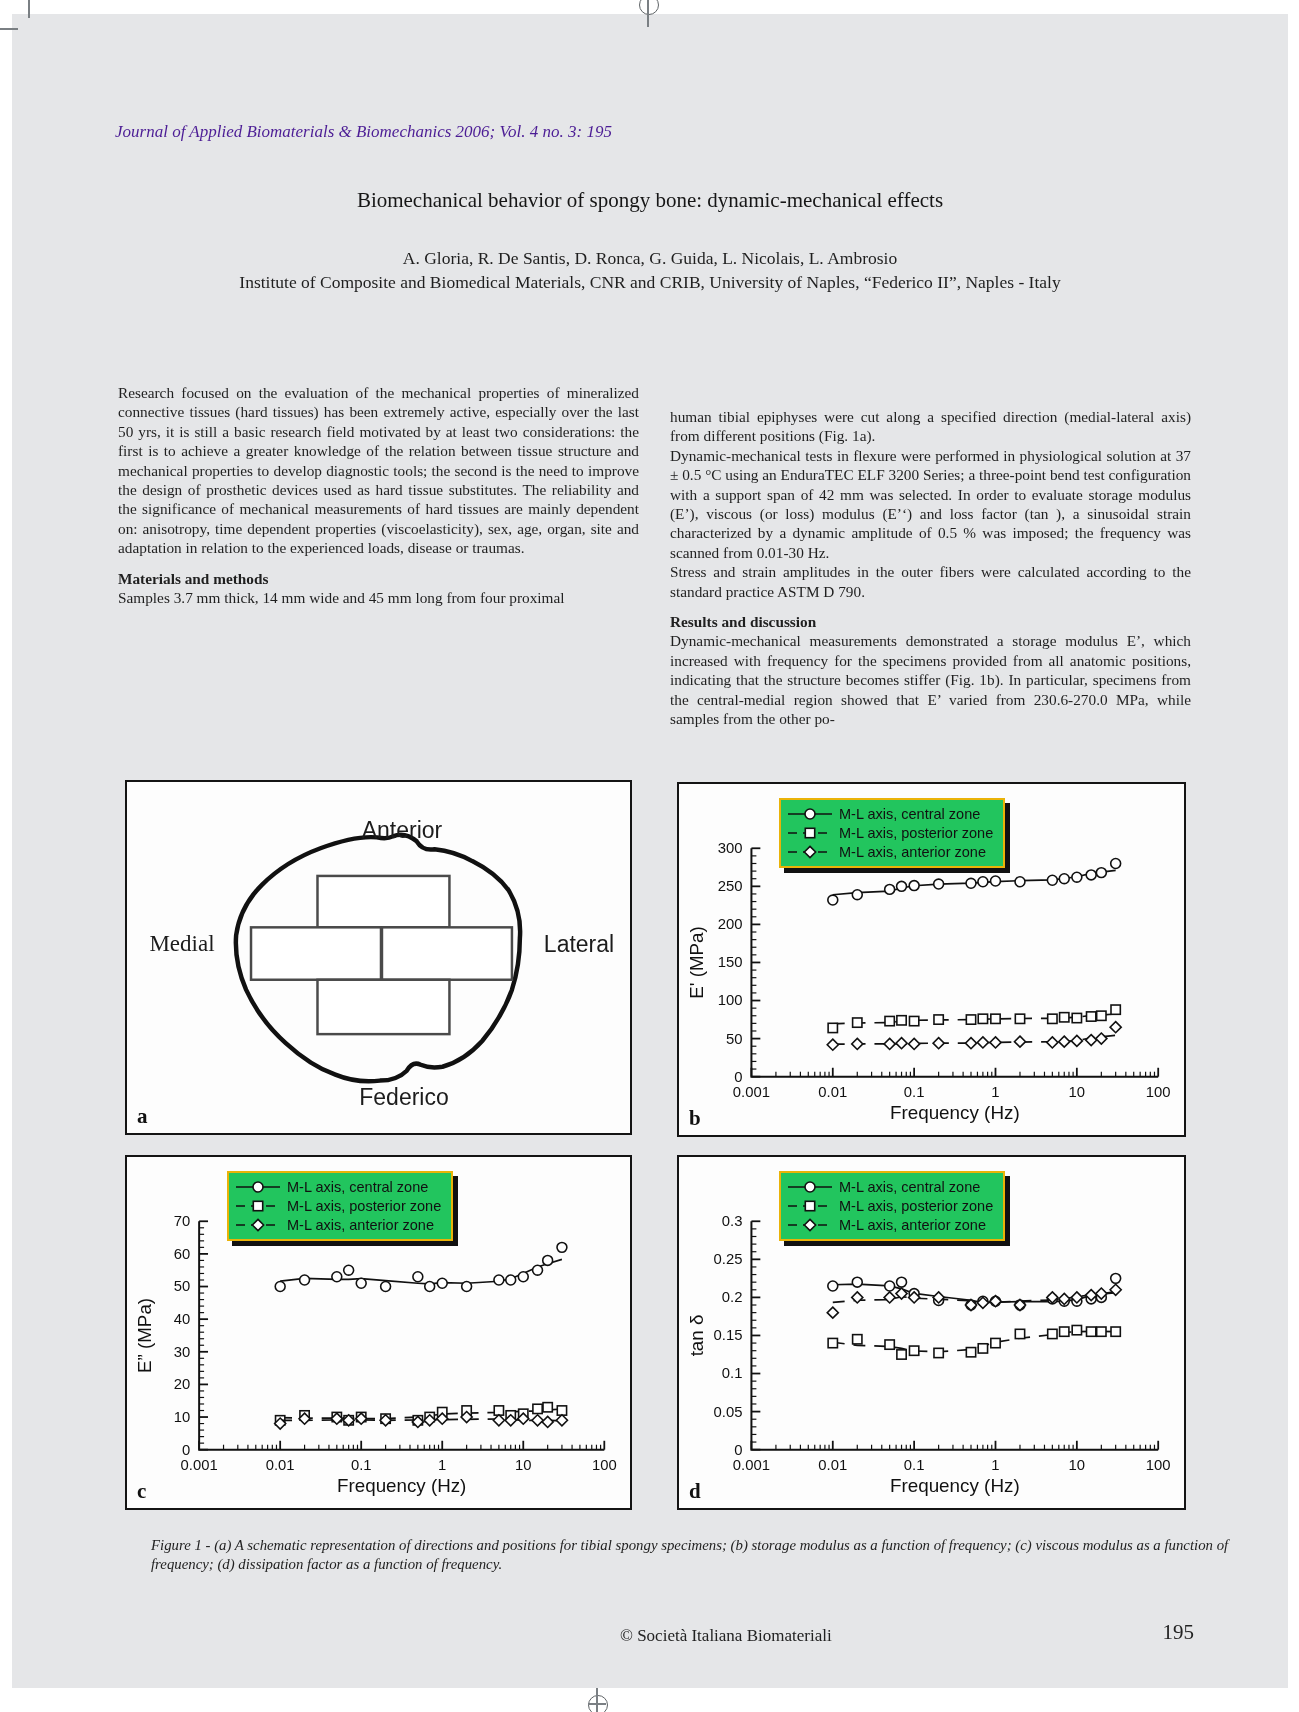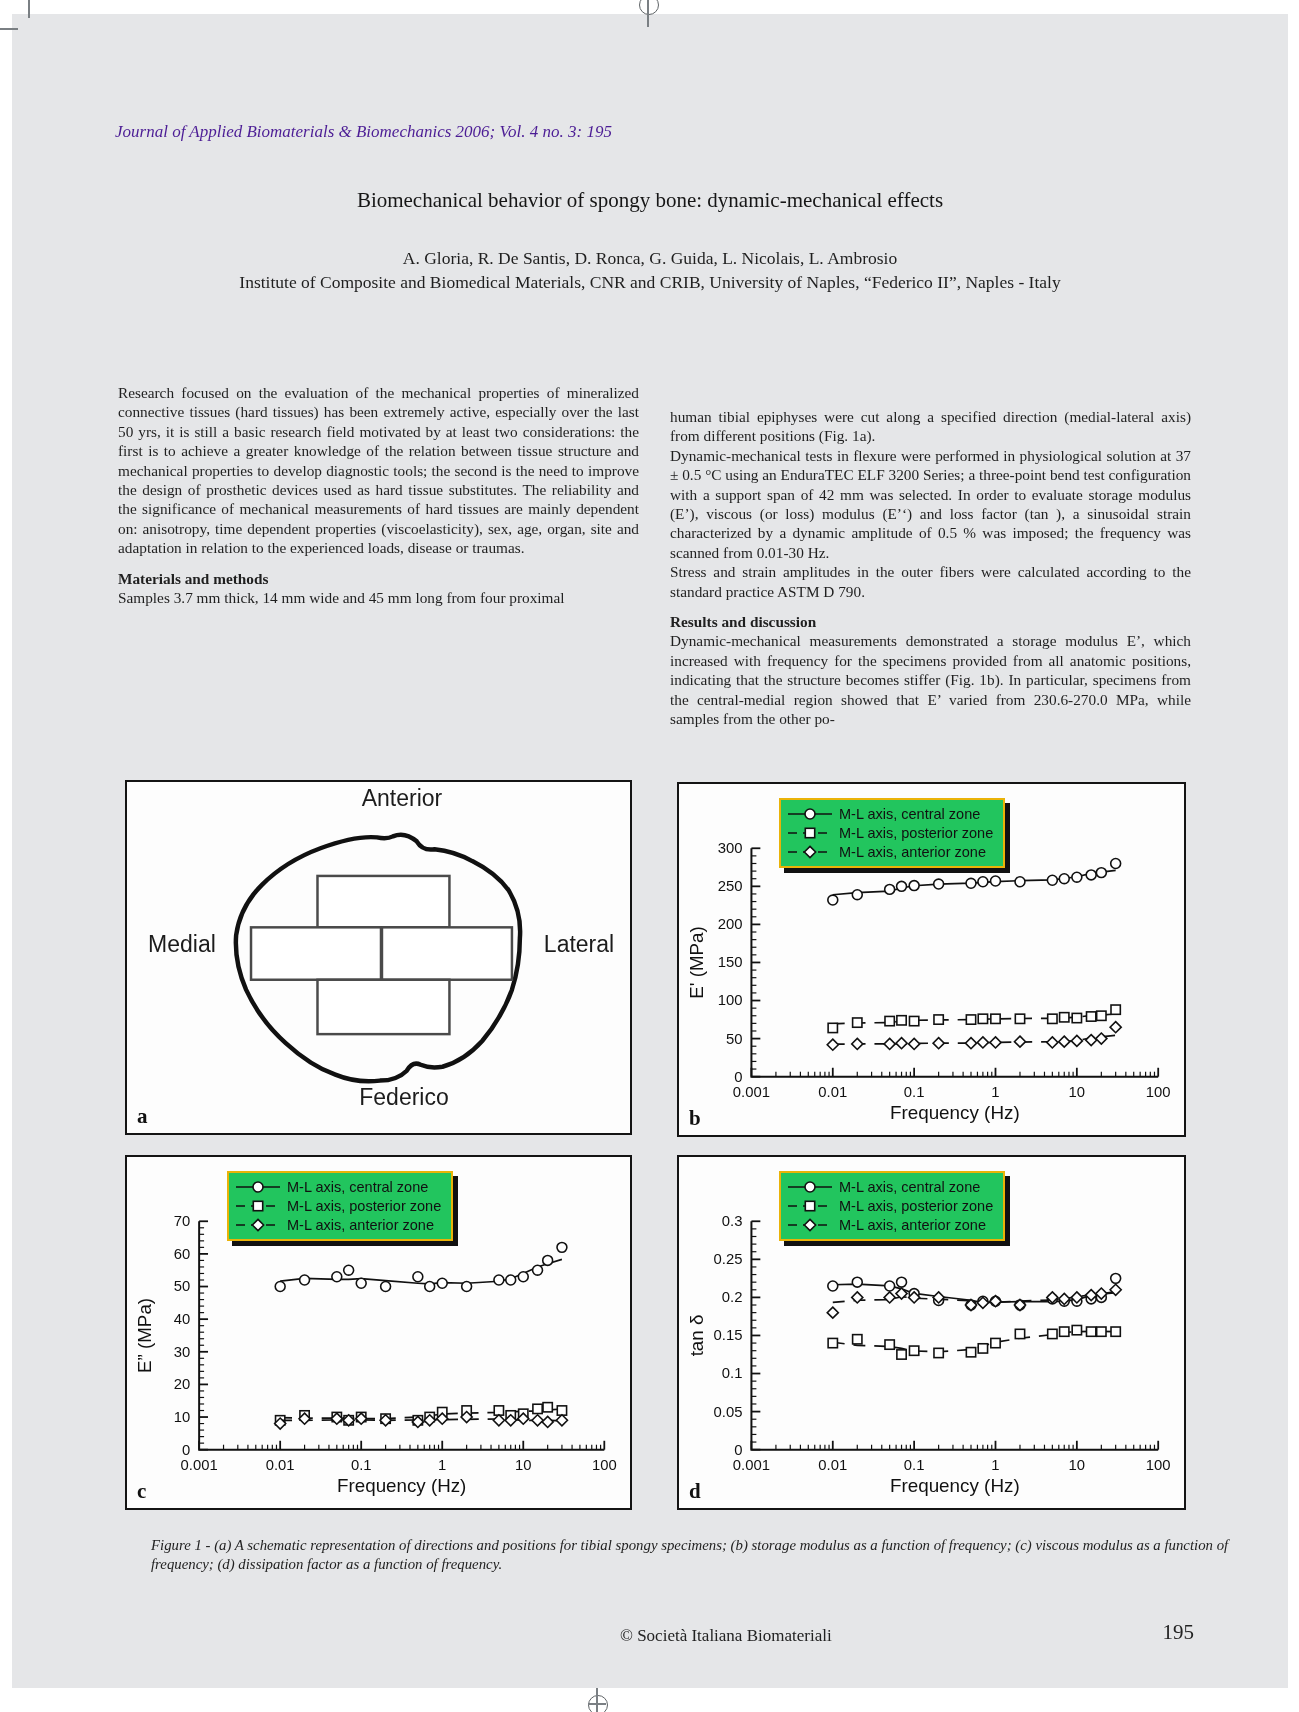--- a/index.html
+++ b/index.html
@@ -80,22 +80,22 @@
     <path d="M268,55 Q280,50 292,60 Q298,70 310,68 Q330,70 348,80 Q372,92 385,110
              Q398,132 396,158 Q396,185 388,210 Q378,238 358,262 Q340,282 318,288
              Q305,290 296,286 Q288,282 282,292 Q272,302 255,302 Q232,305 210,296
              Q185,287 160,264 Q135,242 120,210 Q108,182 110,155 Q114,126 136,104
              Q160,80 195,67 Q230,54 252,56 Q262,58 268,55 Z" fill="none" stroke="#111" stroke-width="4.5" stroke-linejoin="round"></path>
     <rect x="192" y="95" width="133" height="52" fill="#fff" stroke="#4a4a4a" stroke-width="2.5"></rect>
     <rect x="125" y="147" width="131" height="53" fill="#fff" stroke="#4a4a4a" stroke-width="2.5"></rect>
     <rect x="257" y="147" width="131" height="53" fill="#fff" stroke="#4a4a4a" stroke-width="2.5"></rect>
     <rect x="192" y="200" width="133" height="55" fill="#fff" stroke="#4a4a4a" stroke-width="2.5"></rect>
   </svg>
-  <div class="schem-label" style="left:275px;top:16px;">Anterior</div>
-  <div class="schem-label" style="left:55px;top:162px;">Medial</div>
+  <div class="schem-label" style="left:275px;top:48px;">Anterior</div>
+  <div class="schem-label" style="left:55px;top:162px;font-family:Liberation Serif, serif;">Medial</div>
   <div class="schem-label" style="left:452px;top:162px;">Lateral</div>
   <div class="schem-label" style="left:277px;top:315px;">Federico</div>
   <div class="panel-letter">a</div>
 </div>
 
 <div class="panel panel-b">
   <svg class="fill chart-svg" viewBox="0 0 509 355" preserveAspectRatio="none">
       <path d="M73,65 L73,296 L483,296" fill="none" stroke="#111" stroke-width="2"></path>
       <line x1="73" y1="296" x2="82" y2="296" stroke="#111" stroke-width="1.8"></line>
       <text x="64" y="301" text-anchor="end" font-size="15" font-family="Liberation Sans, sans-serif" fill="#111">0</text>

